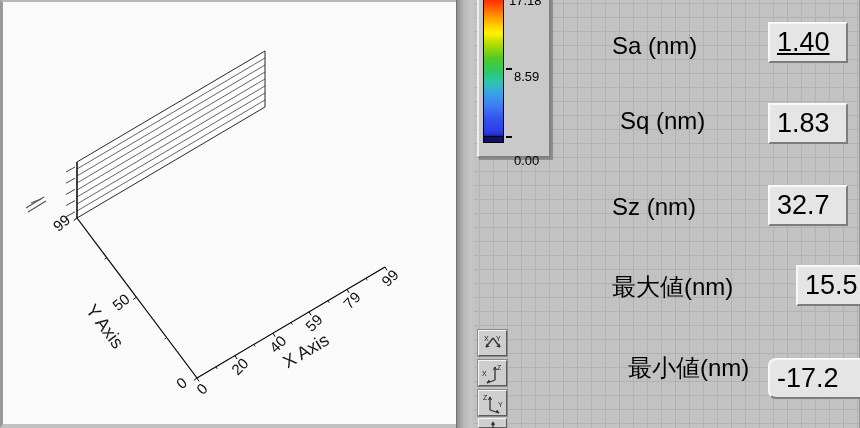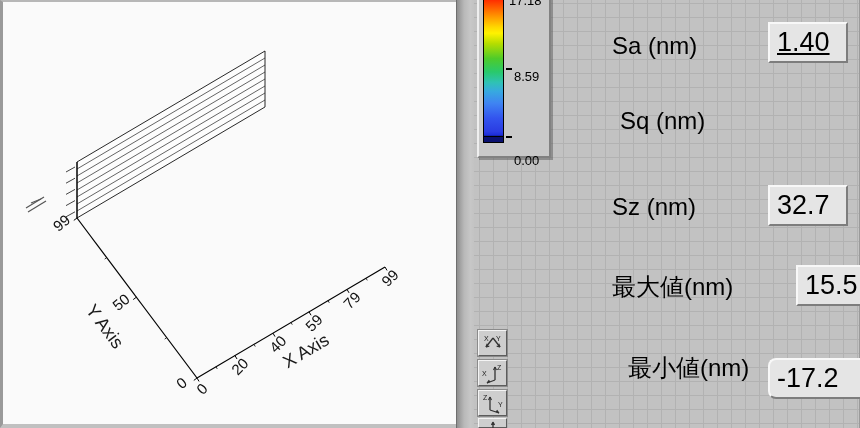--- a/index.html
+++ b/index.html
@@ -120,20 +120,21 @@
   <div class="scale-label" style="left:509px;top:-6px;">17.18</div>
   <div class="scale-tick" style="left:506px;top:68px;"></div>
   <div class="scale-label" style="left:514px;top:70px;">8.59</div>
   <div class="scale-tick" style="left:506px;top:136px;"></div>
   <div class="scale-label" style="left:514px;top:126px;margin-top:28px;">0.00</div>
 
   <div class="meas-label" style="left:612px;top:32px;">Sa (nm)</div>
   <div class="value-box" style="left:768px;top:22px;text-decoration:underline;">1.40</div>
 
   <div class="meas-label" style="left:604px;top:107px;margin-left:16px;">Sq (nm)</div>
+  <div class="value-box" style="left:768px;top:103px;">1.83</div>
 
   <div class="meas-label" style="left:612px;top:193px;">Sz (nm)</div>
   <div class="value-box" style="left:768px;top:185px;">32.7</div>
 
   <div class="meas-label" style="left:612px;top:271px;">最大値(nm)</div>
   <div class="value-box" style="left:768px;top:265px;margin-left:28px;">15.5</div>
 
   <div class="meas-label" style="left:628px;top:352px;">最小値(nm)</div>
   <div class="value-box" style="left:768px;top:358px;width:102px;border-radius:8px;">-17.2</div>
 

